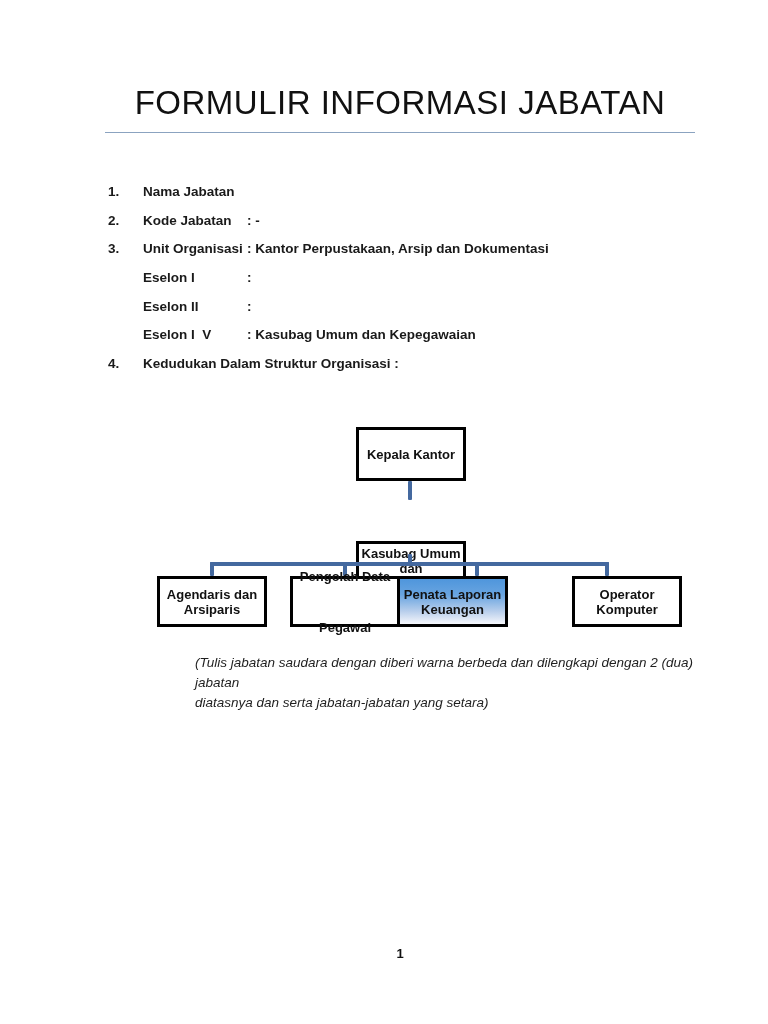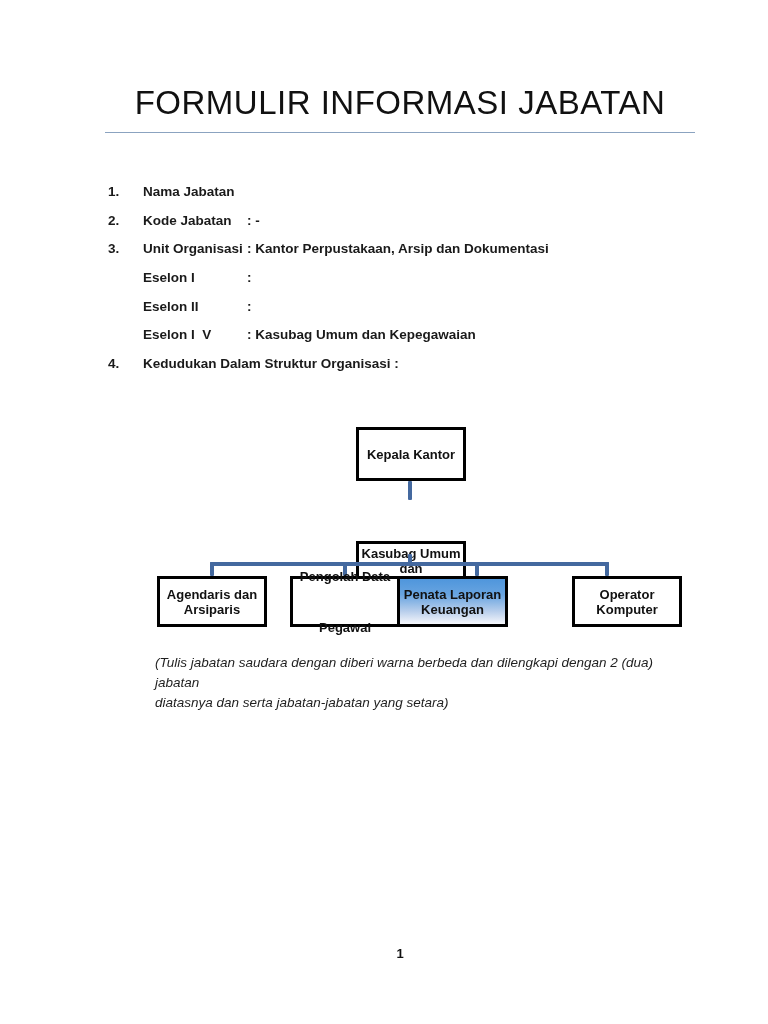--- a/index.html
+++ b/index.html
@@ -89,21 +89,21 @@
 
   
   .note {
     position: absolute;
     top: 653px; left: 155px; width: 545px;
     font-size: 13.5px;
     font-style: italic;
     line-height: 20px;
     color: #1f1f1f;
   }
-  .note span { display: block; }
+  .note span { display: block; margin-left: 40px; }
 
   
   .page-number {
     position: absolute;
     top: 946px; left: 105px; width: 590px;
     text-align: center;
     font-size: 13px;
     font-weight: bold;
     color: #111111;
   }

